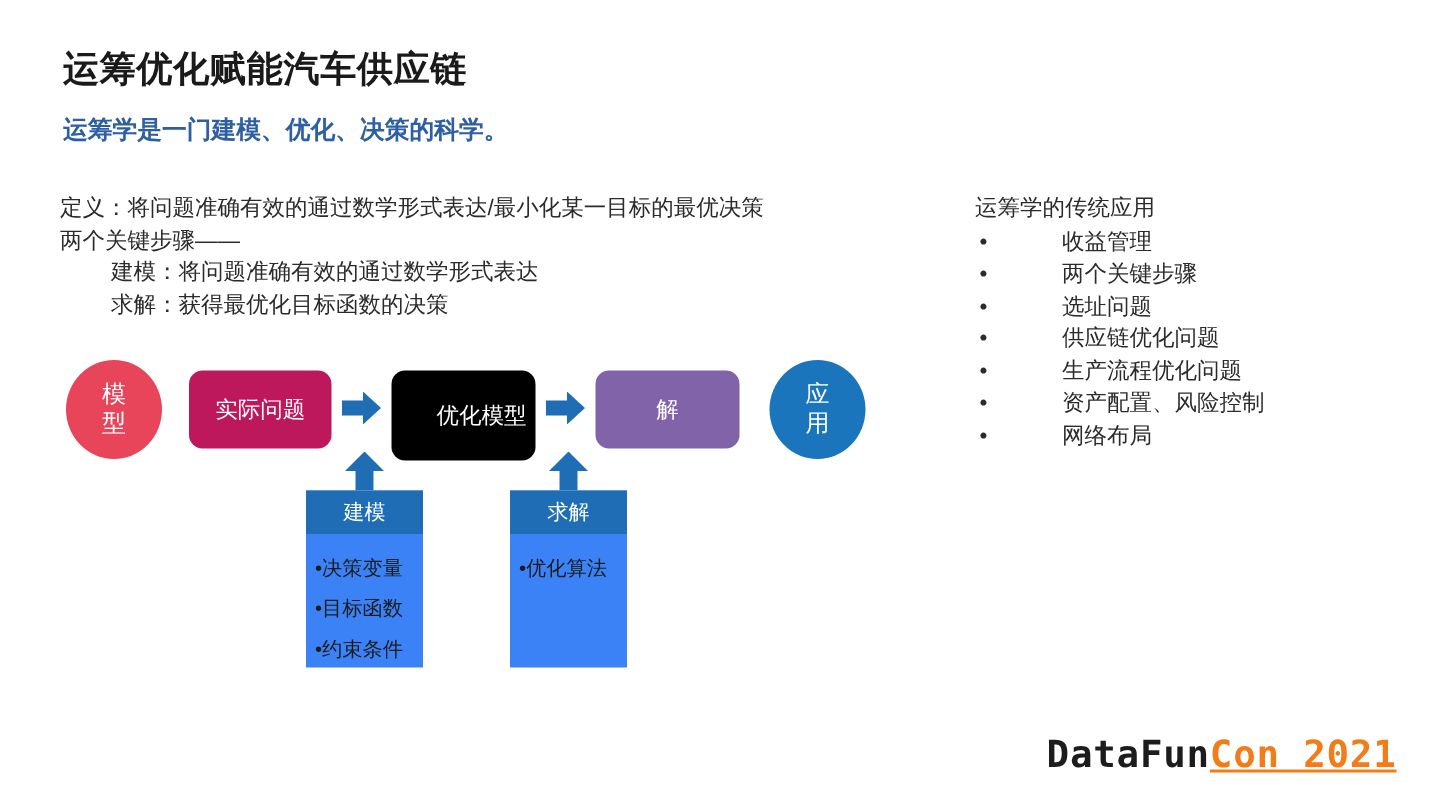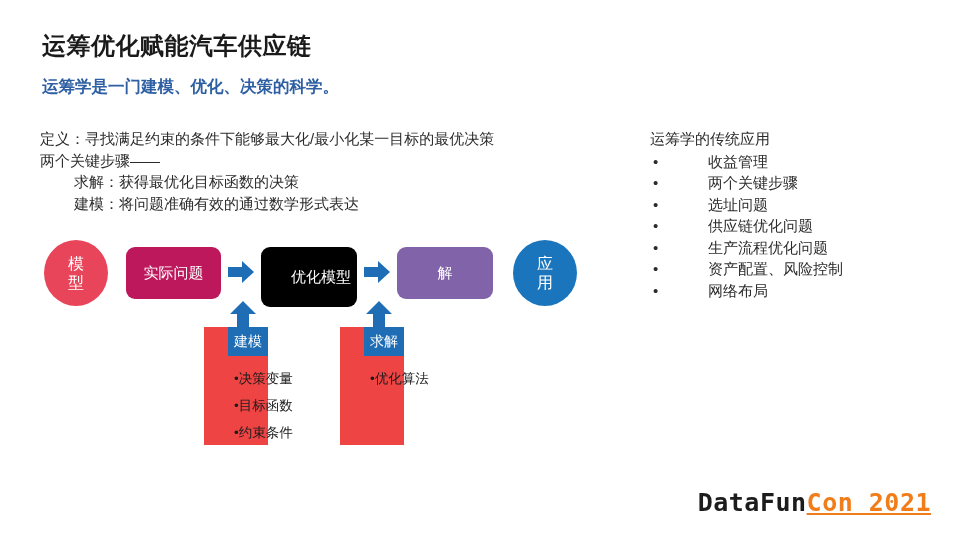--- a/index.html
+++ b/index.html
@@ -130,24 +130,23 @@
   .arrow-right, .arrow-up {
     position: absolute;
   }
   .arrow-right svg, .arrow-up svg {
     display: block;
   }
 
   
   .card {
     position: absolute;
-    width: 64px;
+    width: 78px;
     box-sizing: border-box;
-    background: #ef4444;
-    padding-left: 24px;
+    background: #3b82f6;
   }
   .card .card-head {
     background: #1f6eb5;
     color: #ffffff;
     font-size: 14px;
     text-align: center;
     padding: 6px 0 7px;
     line-height: 16px;
   }
   .card .card-body {
@@ -182,24 +181,24 @@
 </style>
 </head>
 <body>
 
 <div class="slide">
 
   <div id="page-subtitle">运筹学是一门建模、优化、决策的科学。</div>
   <div id="page-title">运筹优化赋能汽车供应链</div>
 
   <div class="definition">
-    <div class="ln">定义：寻找满足约束的条件下能够最大化/最小化某一目标的最优决策</div>
+    <div class="ln">定义：将问题准确有效的通过数学形式表达/最小化某一目标的最优决策</div>
     <div class="ln">两个关键步骤——</div>
+    <div class="ln indent">建模：将问题准确有效的通过数学形式表达</div>
     <div class="ln indent">求解：获得最优化目标函数的决策</div>
-    <div class="ln indent">建模：将问题准确有效的通过数学形式表达</div>
   </div>
 
   <div class="applications">
     <div class="app-head">运筹学的传统应用</div>
     <ul>
       <li>
         <span class="bullet">•</span>
         <span>收益管理</span>
       </li>
       <li>

